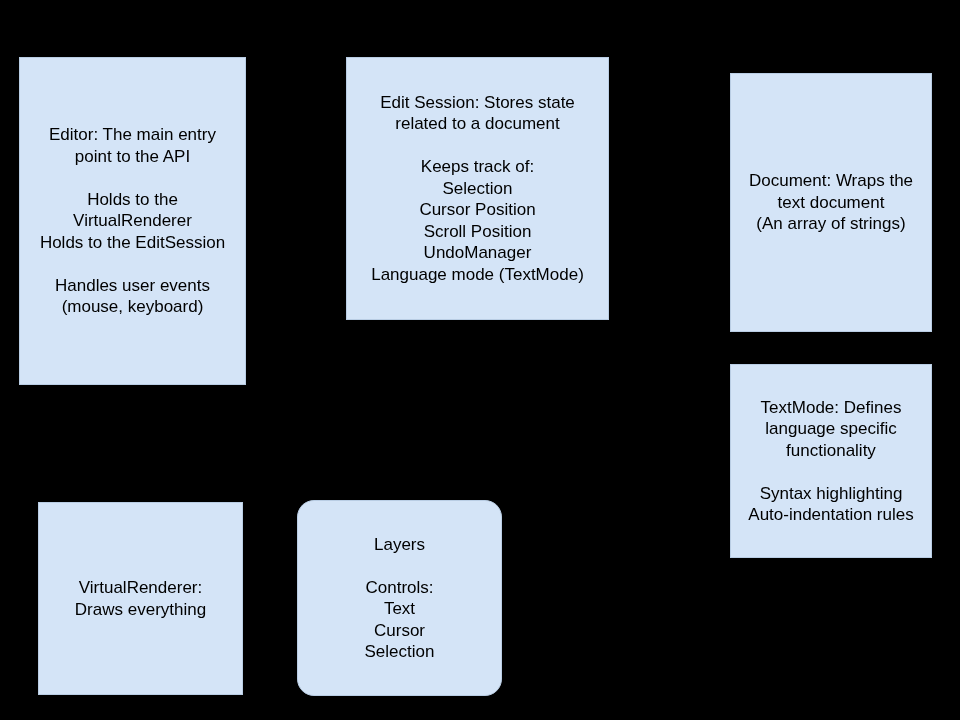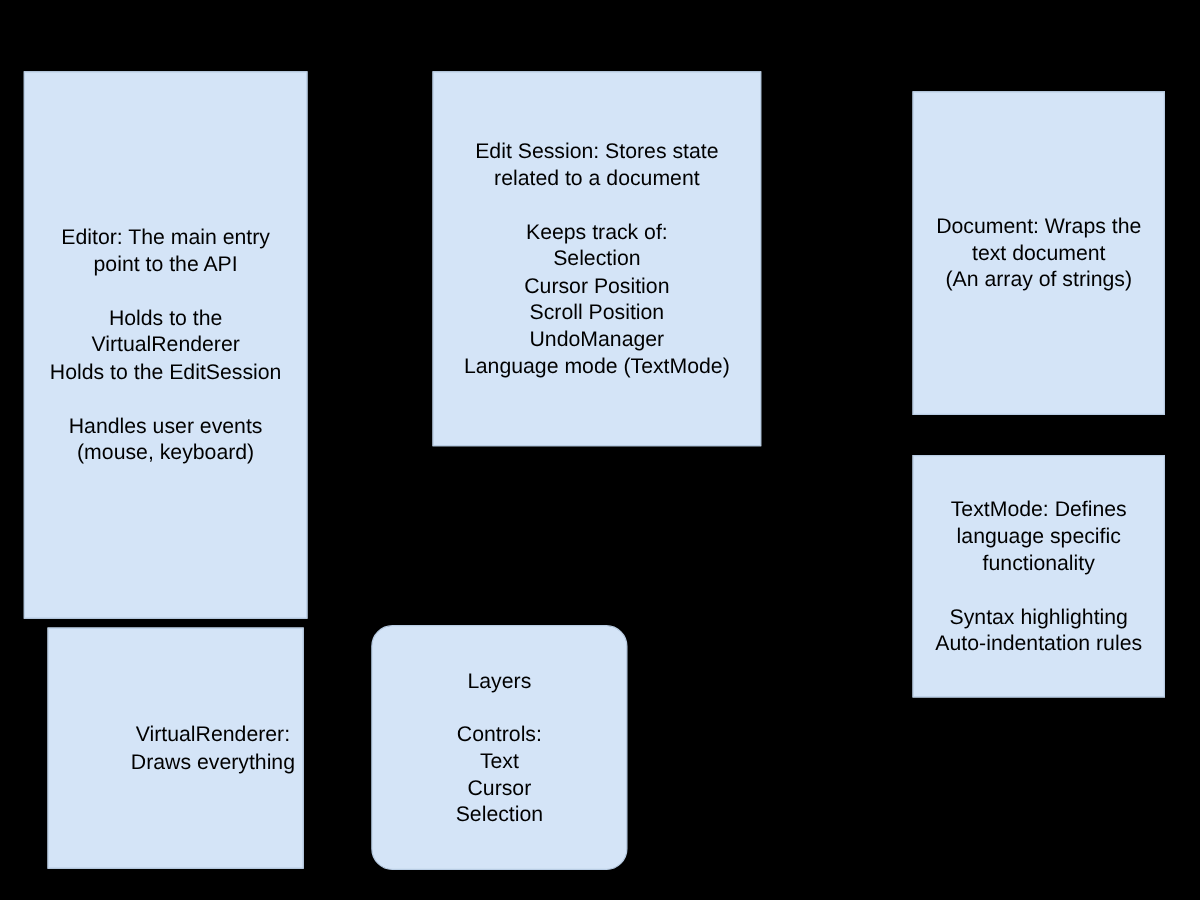--- a/index.html
+++ b/index.html
@@ -34,48 +34,47 @@
     text-align: center;
     font-size: 17px;
     line-height: 21.5px;
     white-space: pre-line;
     padding: 4px 6px;
   }
   #node-editor {
     left: 19px;
     top: 57px;
     width: 227px;
-    height: 438px;
+    height: 328px;
     align-items: center;
   }
   #node-edit-session {
     left: 346px;
     top: 57px;
     width: 263px;
-    height: 300px;
+    height: 263px;
   }
   #node-document {
     left: 730px;
     top: 57px;
     width: 202px;
     height: 259px;
     margin-top: 16px;
   }
   #node-textmode {
     left: 730px;
     top: 364px;
     width: 202px;
     height: 194px;
   }
   #node-virtualrenderer {
     left: 38px;
     top: 502px;
     width: 205px;
     height: 193px;
-    justify-content: flex-end;
   }
   #node-layers {
     left: 297px;
     top: 500px;
     width: 205px;
     height: 196px;
     border-radius: 17px;
   }
 </style>
 </head>

